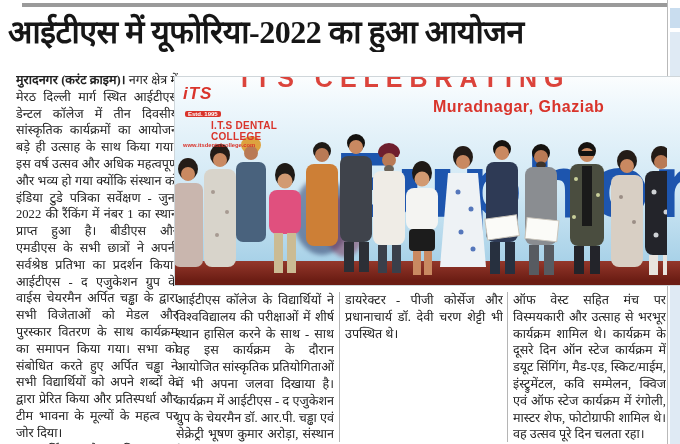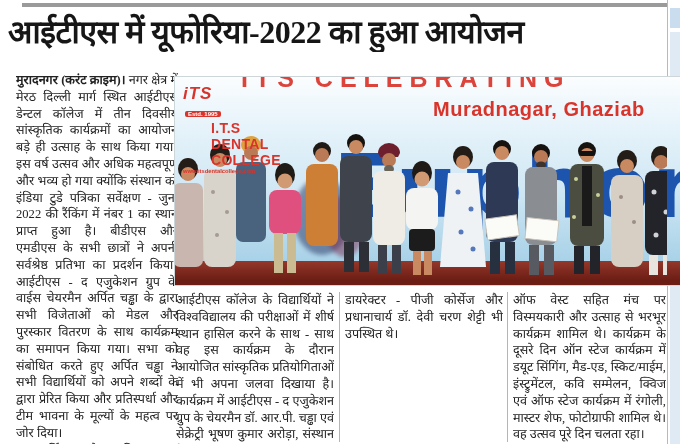--- a/index.html
+++ b/index.html
@@ -27,34 +27,34 @@
   .colC{left:513px;top:292px;width:153px;height:152px;}
   .vsep{position:absolute;top:292px;width:1px;height:150px;background:#b5b5b5;}
   .vsep.s1{left:339px;} .vsep.s2{left:507px;}
   
   .photo{position:absolute;left:174px;top:76px;width:562px;height:210px;overflow:hidden;
     background:linear-gradient(180deg,#fbfdfe 0%,#eef7fc 14%,#cfe7f4 55%,#a9d2e8 88%);
     border:1px solid #cfd6da;text-decoration:underline;}
   .banner-title{position:absolute;top:-13px;left:66px;font-family:"Liberation Sans","DejaVu Sans",sans-serif;
     font-weight:800;font-size:25px;letter-spacing:7px;color:var(--accent-red);white-space:nowrap;opacity:.92;}
   .location{position:absolute;top:21px;left:258px;font-family:"Liberation Sans","DejaVu Sans",sans-serif;
-    font-weight:800;font-size:20px;color:var(--accent-red);white-space:nowrap;letter-spacing:.5px;}
+    font-weight:800;font-size:16px;color:var(--accent-red);white-space:nowrap;letter-spacing:.5px;}
   .euphoria{position:absolute;top:58px;left:158px;font-family:"DejaVu Sans","Liberation Sans",sans-serif;
     font-weight:800;font-size:88px;color:var(--euphoria-blue);letter-spacing:2px;white-space:nowrap;}
   .blob{position:absolute;border-radius:50%;filter:blur(2px);}
   .blob.b1{left:118px;top:100px;width:58px;height:78px;background:#31406b;opacity:.55;}
   .blob.b2{left:150px;top:118px;width:40px;height:62px;background:#7a2c4f;opacity:.5;}
   .carpet{position:absolute;left:0;bottom:0;width:100%;height:24px;
     background:linear-gradient(180deg,#94382b 0%,#6c1d14 80%);}
   .people{position:absolute;left:0;top:0;}
   .logo{position:absolute;left:8px;top:8px;width:104px;font-family:"Liberation Sans","DejaVu Sans",sans-serif;color:var(--accent-red);}
   .logo .mark{font-size:17px;font-weight:800;font-style:italic;line-height:1;letter-spacing:1px;}
   .logo .estd{display:inline-block;background:var(--accent-red);color:#fff;font-size:6px;font-weight:700;
     padding:0 3px;border-radius:2px;margin:1px 0 1px 2px;}
-  .logo .l1{font-size:14px;font-weight:800;letter-spacing:.3px;padding-left:28px;}
+  .logo .l1{font-size:10px;font-weight:800;letter-spacing:.3px;padding-left:28px;}
   .logo .l2{font-size:5.8px;font-weight:600;}
 </style>
 </head>
 <body>
 
 <div>
 
   <div class="top-rule"></div>
 
   <div class="right-strip">

